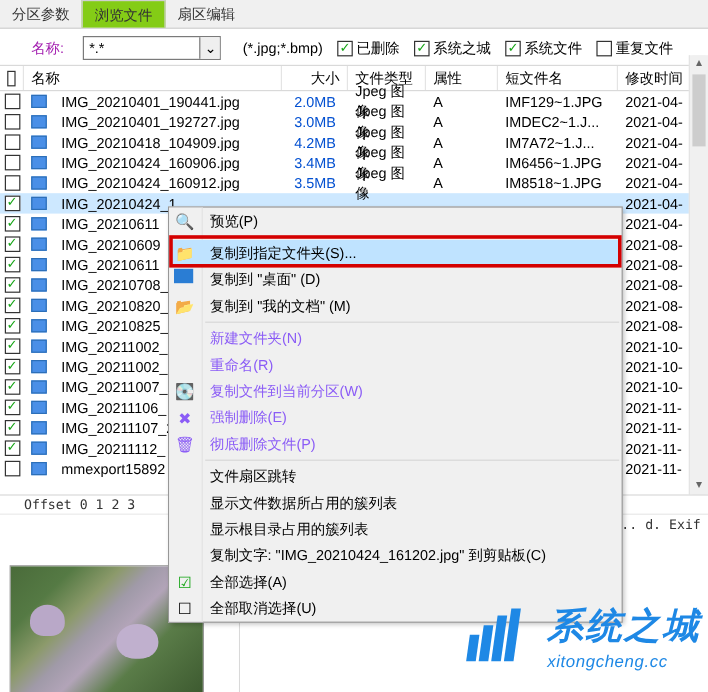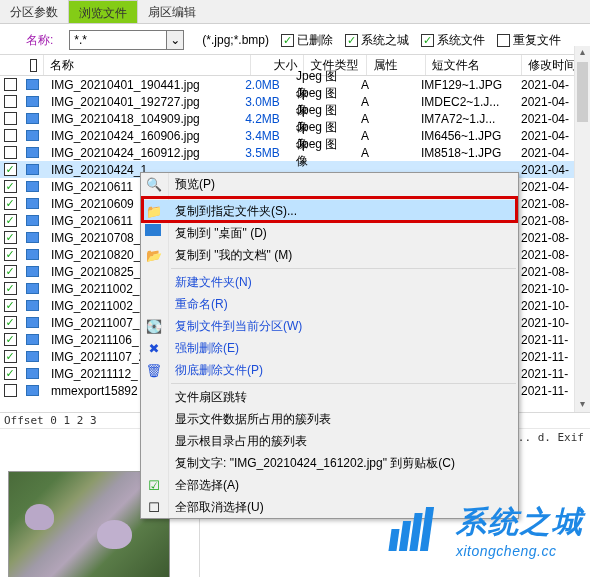--- a/index.html
+++ b/index.html
@@ -15,21 +15,21 @@
 .nlabel { margin-left: 18px; margin-right: 12px; color: #a21caf; }
 .combo { display: flex; align-items: center; border: 1px solid #7a7a7a; width: 115px; height: 20px; background: #fff; }
 .combo input { border: none; flex: 1; width: 90px; padding: 0 4px; outline: none; }
 .combo .chev { width: 17px; text-align: center; border-left: 1px solid #7a7a7a; background: #efefef; line-height: 18px; }
 .ext { margin-left: 14px; color: #000; }
 .chk { display: flex; align-items: center; gap: 3px; margin-left: 8px; }
 .chk .box { width: 13px; height: 13px; border: 1px solid #333; display: flex; align-items: center; justify-content: center; color: #17a517; font-size: 11px; line-height: 1; }
 .chk.red .box { color: #d22; }
 
 
-.hdr { display: flex; height: 22px; background: #fff; border-top: 1px solid #d9d9d9; border-bottom: 1px solid #d9d9d9; padding-left: 24px; }
+.hdr { display: flex; height: 22px; background: #fff; border-top: 1px solid #d9d9d9; border-bottom: 1px solid #d9d9d9; }
 .hdr .hc { border-right: 1px solid #e4e4e4; padding: 3px 6px; color: #000; display: flex; align-items: center; }
 .c-ck { width: 20px; justify-content: center; }
 .c-nm { width: 215px; }
 .c-sz { width: 55px; text-align: right; justify-content: flex-end; }
 .c-ty { width: 65px; }
 .c-at { width: 60px; }
 .c-sn { width: 100px; }
 .c-tm { width: 70px; }
 .ckbx { width: 13px; height: 13px; border: 1px solid #333; display: flex; align-items: center; justify-content: center; color: #17a517; font-size: 11px; line-height: 1; background: #fff; }
 
@@ -44,30 +44,30 @@
 .row .c-ty { width: 65px; }
 .row .c-at { width: 60px; }
 .row .c-sn { width: 100px; }
 .row .c-tm { width: 70px; }
 .fic { width: 13px; height: 11px; background: #4a8fe7; display: inline-block; border: 1px solid #2c6fb8; }
 
 
 .ctx { position: absolute; left: 140px; top: 172px; width: 379px; background: #f0f0f0; border: 1px solid #979797; box-shadow: 2px 2px 4px rgba(0,0,0,0.25); z-index: 10; }
 .ctx .strip { position: absolute; left: 0; top: 0; bottom: 0; width: 28px; background: #f0f0f0; border-right: 1px solid #e3e3e3; }
 .ctx .mi { position: relative; display: flex; align-items: center; height: 22px; padding-left: 34px; color: #000; }
-.ctx .mi.dis { color: #1d4ed8; }
+.ctx .mi.dis { color: #8b5cf6; }
 .ctx .mi.hl { background: #bfe3ff; }
 .ctx .sep { height: 1px; margin: 2px 2px 2px 30px; background: #d7d7d7; }
 .ctx .ic { position: absolute; left: 4px; top: 2px; width: 18px; height: 18px; display: flex; align-items: center; justify-content: center; font-size: 13px; }
 .redcall { position: absolute; border: 3px solid #d40000; left: 141px; top: 196px; width: 377px; height: 27px; z-index: 20; pointer-events: none; }
 
 
 .bottom { position: absolute; bottom: 0; left: 0; right: 0; height: 165px; border-top: 1px solid #d9d9d9; display: flex; }
 .bleft { width: 200px; border-right: 1px solid #d9d9d9; display: flex; flex-direction: column; }
-.hexhead { height: 16px; font-family: Consolas, monospace; font-size: 11px; padding: 1px 4px; border-bottom: 1px solid #e8e8e8; color: #333; overflow: hidden; }
+.hexhead { height: 16px; font-family: Consolas, monospace; font-size: 11px; padding: 1px 20px; border-bottom: 1px solid #e8e8e8; color: #333; overflow: hidden; }
 .preview { flex: 1; position: relative; background: #fff; }
 .thumbbox { position: absolute; left: 8px; top: 42px; width: 162px; height: 108px; border: 1px solid #999; }
 .thumb { width: 100%; height: 100%; background: linear-gradient(135deg,#4a6b3a 0%,#557a44 20%,#8c9a6b 35%,#a09aa8 45%,#b2a4b8 55%,#5a7c48 70%,#3d5a30 100%); position: relative; overflow: hidden; }
 .thumb::before{content:"";position:absolute;left:10%;top:30%;width:18%;height:25%;background:#b9a8c8;border-radius:50% 50% 40% 40%;}
 .thumb::after{content:"";position:absolute;left:55%;top:45%;width:22%;height:28%;background:#c0b0ce;border-radius:50% 50% 45% 45%;}
 .bright { flex: 1; position: relative; overflow: hidden; }
 .hexhead2 { height: 16px; font-family: Consolas, monospace; font-size: 11px; padding: 1px 4px; border-bottom: 1px solid #e8e8e8; color: #333; overflow: hidden; }
 .hexbody { font-family: Consolas, monospace; font-size: 11px; line-height: 14px; padding: 2px 4px; color: #333; overflow: hidden; }
 .exif { position: absolute; right: 6px; top: 18px; font-family: Consolas, monospace; font-size: 11px; color: #333; }
 

